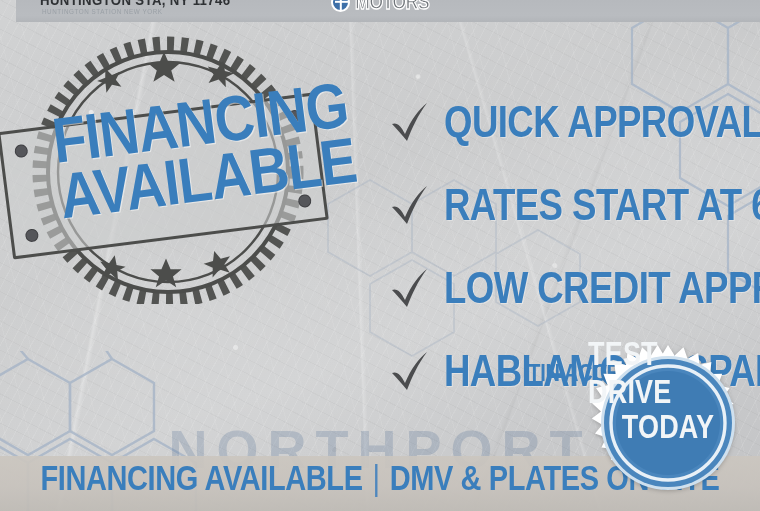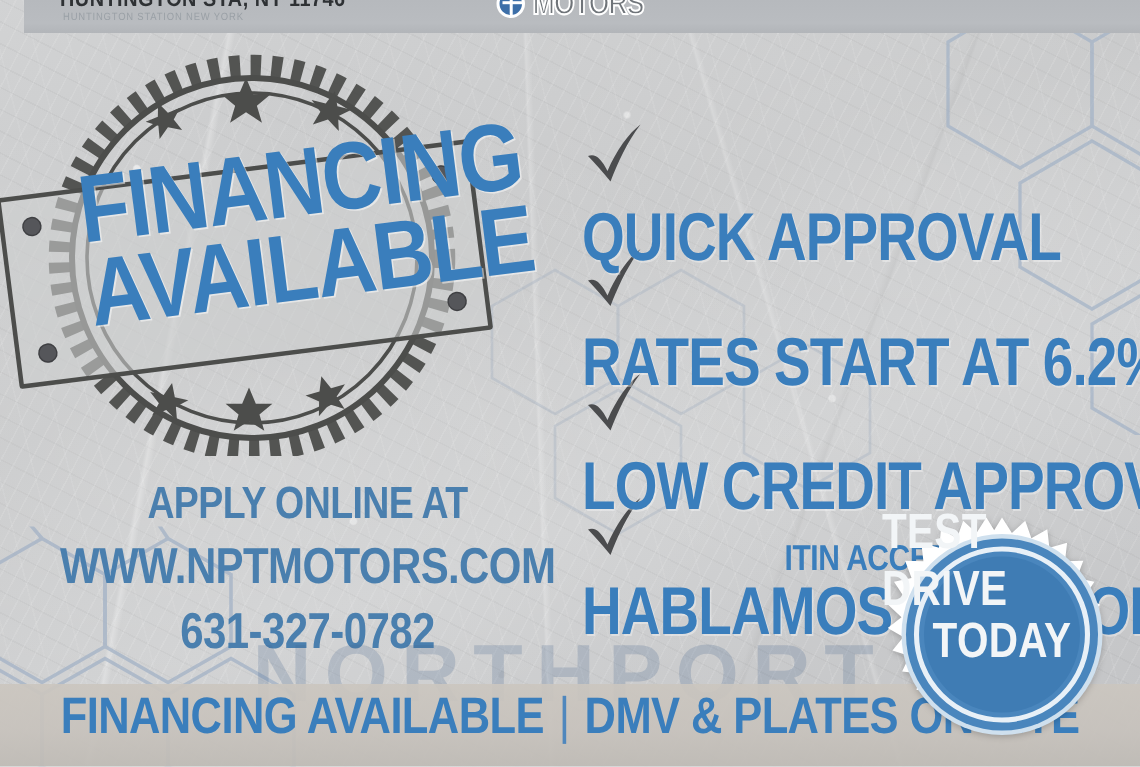--- a/index.html
+++ b/index.html
@@ -131,21 +131,21 @@
     text-shadow:1px 1px 0 rgba(255,255,255,.5);
   }
   .stamp-text .l1{ font-size:54px; line-height:.92; display:block; transform:scaleY(1.18) scaleX(1.02); }
   .stamp-text .l2{ font-size:54px; line-height:.92; display:block; transform:scaleY(1.18) scaleX(1.02); margin-top:6px;}
 
   
   .checklist{
     position:absolute; left:388px; top:80px; width:372px;
   }
   .crow{
-    display:flex; gap:14px; height:83px;flex-direction:column;
+    display:flex; align-items:center; gap:14px; height:83px;
   }
   .ck{ width:42px; height:44px; flex:none; }
   .cklabel{
     font-family:"Liberation Sans Narrow","Liberation Sans",sans-serif;
     font-weight:800; color:#3a7ebc;
     font-size:37px; letter-spacing:-.6px;
     transform:scaleY(1.22) scaleX(.99);
     transform-origin:left center;
     white-space:nowrap;
     text-shadow:1px 1px 0 rgba(255,255,255,.35);
@@ -329,25 +329,20 @@
     <div class="crow">
       <svg class="ck" viewBox="0 0 42 44">
         <path d="M4 24 C9 22 13 26 17 34 C23 20 31 9 39 3 C30 15 24 28 19 41 C14 35 9 29 4 24 Z" fill="#4b4c4e"></path>
       </svg>
       <span class="cklabel">HABLAMOS ESPAÑOL</span>
     </div>
   </div>
 
   <div class="itin">ITIN ACCEPTED</div>
 
-  <div class="apply">
-    <span class="a1">APPLY ONLINE AT</span>
-    <span class="a2">WWW.NPTMOTORS.COM</span>
-    <span class="a3">631-327-0782</span>
-  </div>
 
   <div class="ghost">NORTHPORT</div>
 
   <div class="bottombar">
     <div class="bottomtext">
       <span>FINANCING AVAILABLE</span><span class="sep">|</span><span>DMV &amp; PLATES ON SITE</span>
     </div>
   </div>
 
   <div class="tdbadge">

